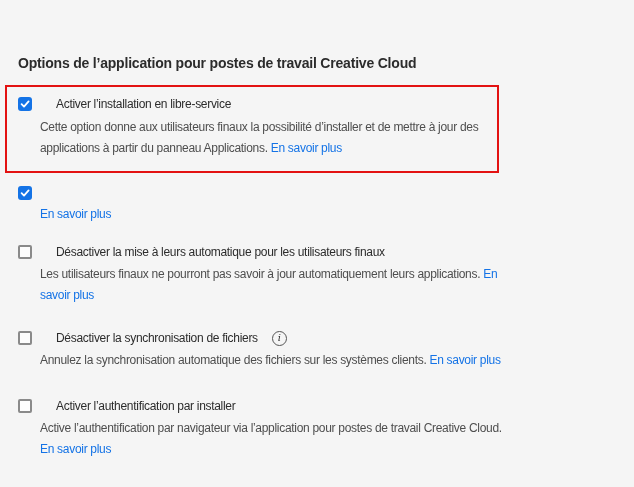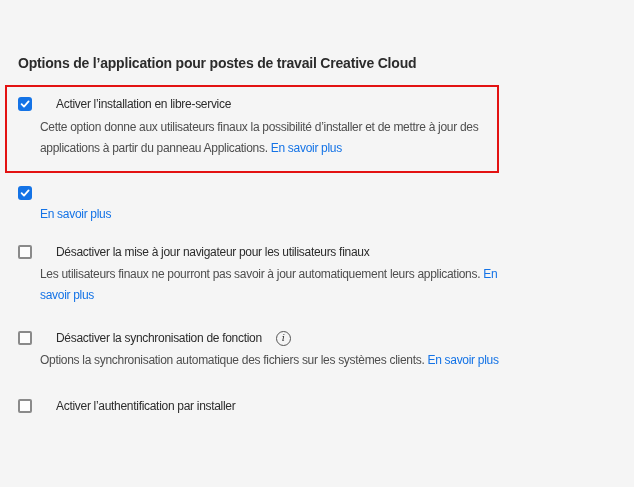--- a/index.html
+++ b/index.html
@@ -126,38 +126,39 @@
       </span>
     </div>
     <p class="option-desc"> <a class="learn-more block-link">En savoir plus</a></p>
   </div>
 
   <div class="option opt-3">
     <div class="option-row">
       <span class="checkbox">
         
       </span>
-      <span class="option-label">Désactiver la mise à jour navigateur pour les utilisateurs finaux</span>
+      <span class="option-label">Désactiver la mise à leurs automatique pour les utilisateurs finaux</span>
     </div>
     <p class="option-desc"><span>Les utilisateurs finaux ne pourront pas savoir à jour automatiquement leurs applications.</span> <a class="learn-more">En savoir plus</a></p>
   </div>
 
   <div class="option opt-4">
     <div class="option-row">
       <span class="checkbox">
         
       </span>
-      <span class="option-label">Désactiver la synchronisation de fonction</span>
+      <span class="option-label">Désactiver la synchronisation de fichiers</span>
       <span class="info-icon">i</span>
     </div>
-    <p class="option-desc"><span>Options la synchronisation automatique des fichiers sur les systèmes clients.</span> <a class="learn-more">En savoir plus</a></p>
+    <p class="option-desc"><span>Annulez la synchronisation automatique des fichiers sur les systèmes clients.</span> <a class="learn-more">En savoir plus</a></p>
   </div>
 
   <div class="option opt-5">
     <div class="option-row">
       <span class="checkbox">
         
       </span>
       <span class="option-label">Activer l’authentification par installer</span>
     </div>
+    <p class="option-desc"><span>Active l’authentification par navigateur via l’application pour postes de travail Creative Cloud.</span> <a class="learn-more">En savoir plus</a></p>
   </div>
 
 </div>
 
 </body></html>

